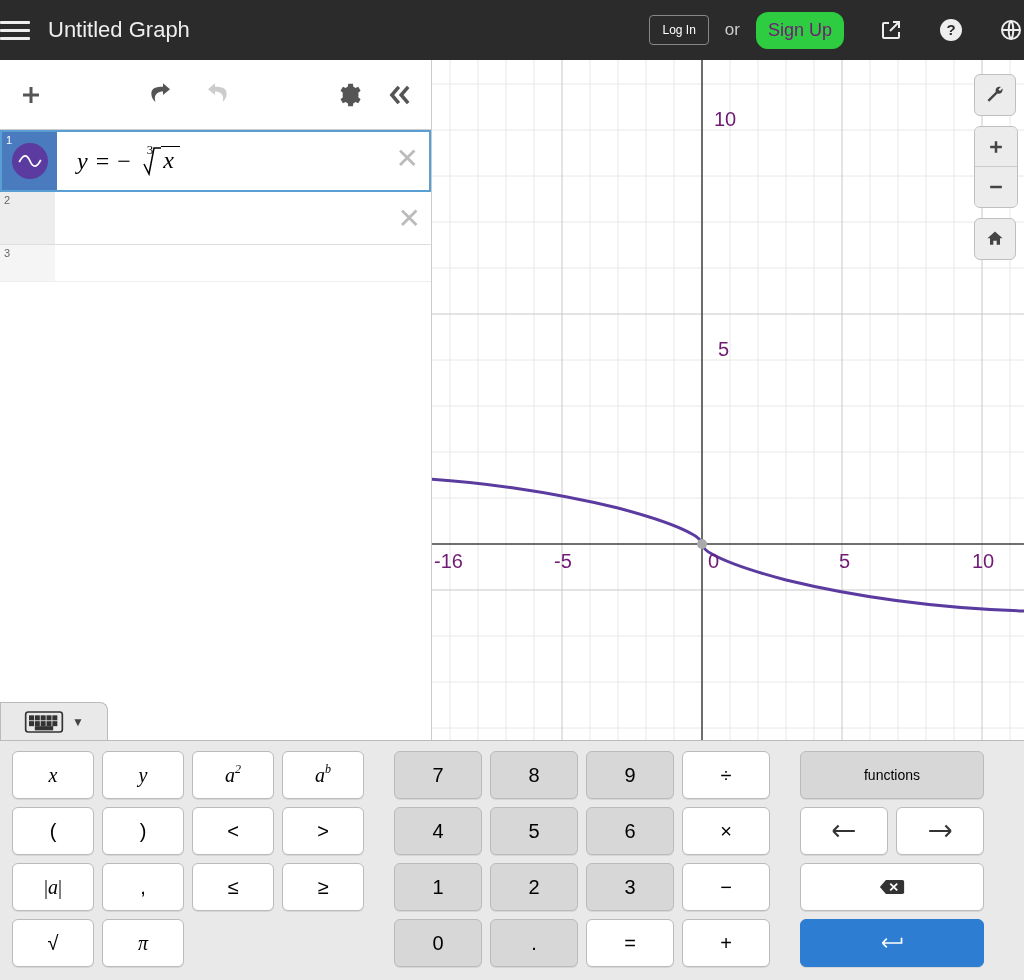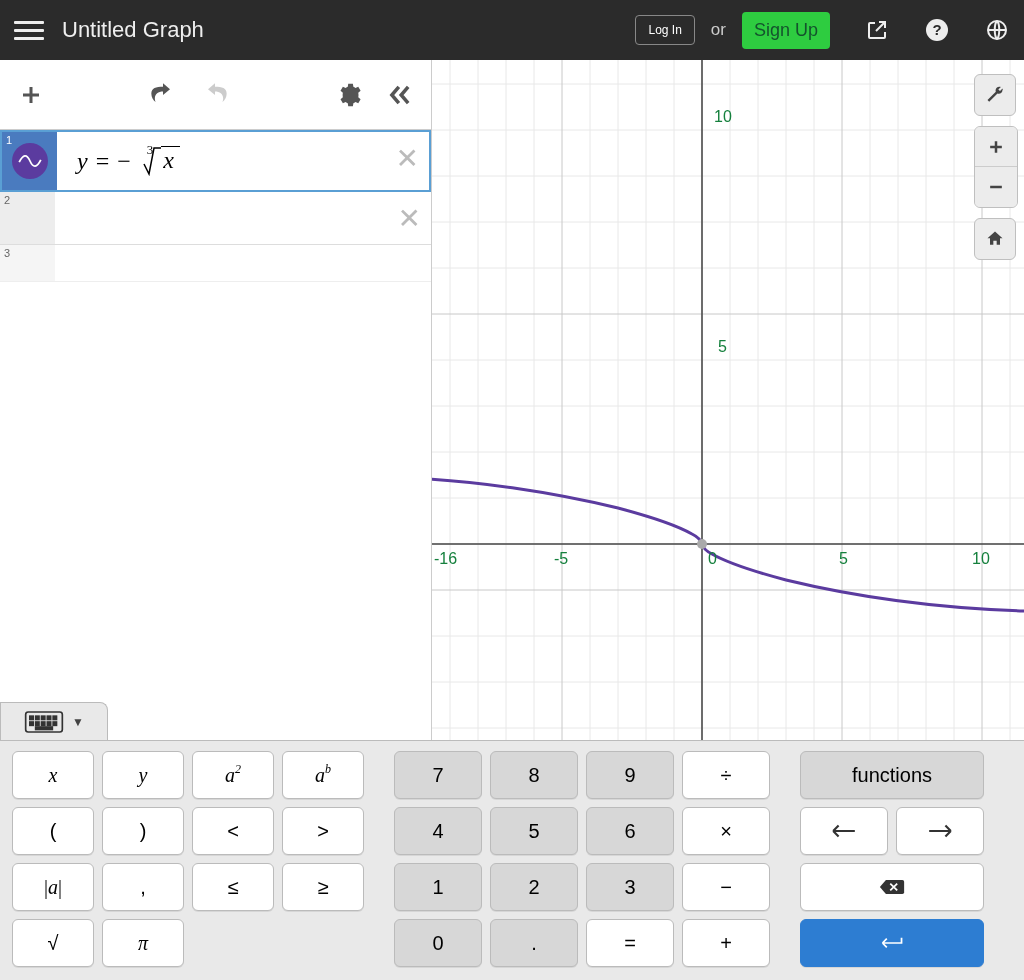--- a/index.html
+++ b/index.html
@@ -1,26 +1,26 @@
 <!DOCTYPE html>
 <html><head>
 <meta charset="utf-8">
 <style>
 * { box-sizing: border-box; margin: 0; padding: 0; }
 html, body { width: 1024px; height: 980px; font-family: Arial, Helvetica, sans-serif; overflow: hidden; background: #fff; }
 
 
-.header { height: 60px; background: #2b2b2b; display: flex; align-items: center; padding: 0 14px; color: #fff; gap: 12px; }
+.header { height: 60px; background: #2b2b2b; display: flex; align-items: center; padding: 0 0; color: #fff; gap: 12px; }
 .hamburger { width: 30px; height: 30px; display:flex; flex-direction:column; justify-content:center; gap:5px; cursor:pointer;}
 .hamburger span { display:block; height:3px; background:#eee; border-radius:1px;}
 .header-title { font-size: 22px; color:#eee; margin-left:6px;}
 .header-spacer { flex:1; }
 .login-btn { border:1px solid #888; background:transparent; color:#fff; padding:7px 12px; border-radius:4px; font-size:12px; cursor:pointer;}
 .or-text { color:#ccc; font-size:17px; margin:0 4px;}
-.signup-btn { border:none; background:#2ecc40; color:#14532d; padding:8px 12px; border-radius:4px; font-size:18px; cursor:pointer;}
+.signup-btn { border:none; background:#2ecc40; color:#701a75; padding:8px 12px; border-radius:12px; font-size:18px; cursor:pointer;}
 .header-icon { width:26px; height:26px; color:#eee; margin-left:22px; cursor:pointer; display:flex; align-items:center; justify-content:center;}
 .header-icon svg { width:24px; height:24px; }
 
 
 .main { display:flex; height: 680px; position:relative; }
 
 
 .left-panel { width: 432px; background:#fff; border-right:1px solid #ccc; display:flex; flex-direction:column;}
 .toolbar { height:70px; border-bottom:1px solid #ccc; display:flex; align-items:center; padding:0 10px; gap:10px;}
 .tool-btn { width:42px; height:42px; display:flex; align-items:center; justify-content:center; cursor:pointer; color:#555; border-radius:4px;}
@@ -51,42 +51,42 @@
 .math .neg { font-style:normal; }
 .root-wrap { display:inline-flex; align-items:flex-start; position:relative; margin-left:2px;}
 .root-idx { font-size:13px; font-style:normal; position:relative; top:-4px; left:10px;}
 .radical { display:inline-flex; align-items:center;}
 .radical svg {}
 .radicand { border-top:1.5px solid #000; padding:0 6px 0 2px; position:relative; top:0px;}
 
 
 .graph-panel { flex:1; position:relative; background:#fff; overflow:hidden;}
 .graph-svg { position:absolute; left:0; top:0; width:100%; height:100%;}
-.axis-label { position:absolute; font-size:16px; color:#15803d; font-family:Arial,sans-serif;}
+.axis-label { position:absolute; font-size:20px; color:#701a75; font-family:Arial,sans-serif;}
 .graph-controls { position:absolute; right:6px; top:14px; display:flex; flex-direction:column; gap:10px; }
 .gcontrol { width:42px; height:42px; background:#ececec; border:1px solid #bfbfbf; border-radius:6px; display:flex; align-items:center; justify-content:center; cursor:pointer; color:#444;}
 .gcontrol svg { width:20px; height:20px; }
 .gcontrol.zoom { height:40px; }
 .gcontrol-group { border:1px solid #bfbfbf; border-radius:6px; overflow:hidden; background:#ececec;}
 .gcontrol-group .gcontrol { border:none; border-radius:0;}
 .gcontrol-group .gcontrol:first-child { border-bottom:1px solid #ccc;}
 
 
 .kb-toggle { position:absolute; left:0; bottom:240px; height:38px; width:108px; background:#e9e9e9; border:1px solid #bbb; border-bottom:none; border-top-left-radius:0; border-top-right-radius:8px; display:flex; align-items:center; justify-content:center; gap:8px; cursor:pointer;}
 .kb-toggle svg.kb { width:40px; height:24px; }
 .kb-toggle .tri { font-size:12px; color:#444;}
 
 
 .keypad { height:240px; background:#e9e9e9; border-top:1px solid #bbb; display:flex; padding:10px 12px; gap:30px;}
 .key-section { display:grid; gap:8px; align-content:start;}
 .sec-vars { grid-template-columns: repeat(4, 82px); grid-template-rows: repeat(4, 48px);}
 .sec-nums { grid-template-columns: repeat(4, 88px); grid-template-rows: repeat(4, 48px);}
 .sec-fns  { grid-template-columns: repeat(2, 88px); grid-template-rows: 48px 48px 48px 48px; }
 .key { background:#fff; border:1px solid #bbb; border-radius:6px; display:flex; align-items:center; justify-content:center; font-size:20px; font-family:'Times New Roman',serif; font-style:italic; cursor:pointer; box-shadow:0 1px 0 rgba(0,0,0,0.08);}
-.key.fn-wide { grid-column: span 2; font-family:Arial,sans-serif; font-style:normal; font-size:20px;}
+.key.fn-wide { grid-column: span 2; font-family:Arial,sans-serif; font-style:normal; font-size:14px;}
 .key.wide2 { grid-column: span 2; font-family:Arial,sans-serif; font-style:normal; letter-spacing:2px; font-size:18px;}
 .key.gray { background:#d7d7d7;}
 .key.upright { font-style:normal; font-family:Arial,sans-serif;}
 .key.op { font-style:normal; font-family:Arial,sans-serif;}
 .key.blue { background:#2d7dd2; border-color:#2d7dd2;}
 .key.blue svg { stroke:#fff; }
 .key svg { width:26px; height:18px; }
 .key sup { font-size:12px; position:relative; top:-6px; font-style:italic;}
 .key .abs { font-style:normal;}
 </style>

